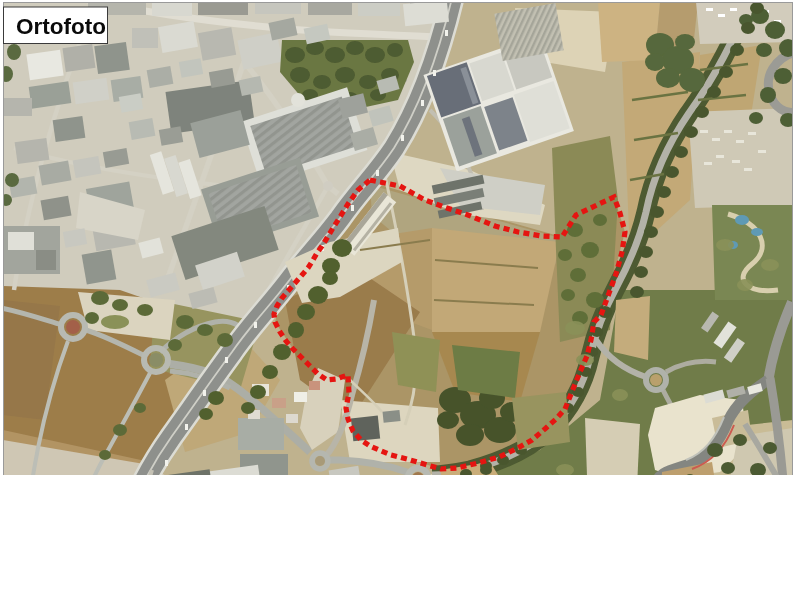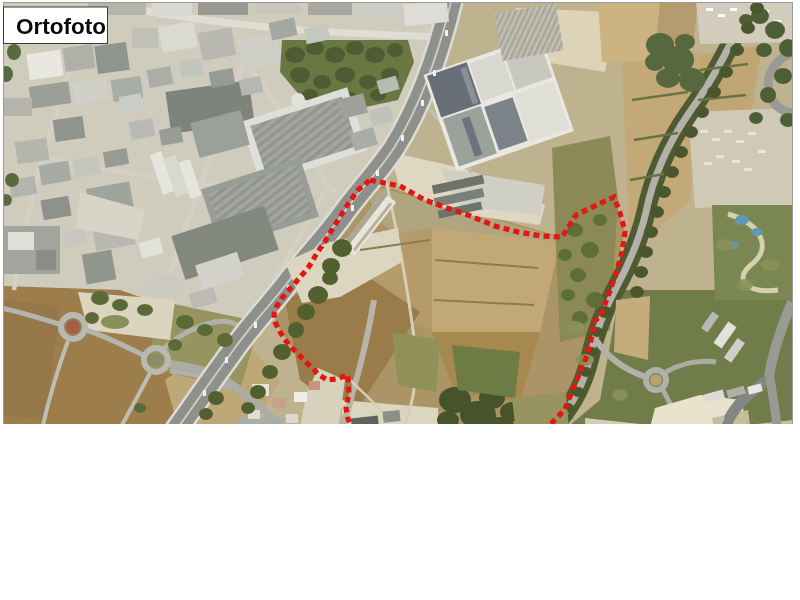--- a/index.html
+++ b/index.html
@@ -1,16 +1,16 @@
 <!DOCTYPE html>
 <html><head>
 <meta charset="utf-8">
 <style>
   html,body{margin:0;padding:0;background:#ffffff;}
-  #wrap{position:relative;width:800px;height:424px;background:#ec4899;font-family:"Liberation Sans",sans-serif;}
+  #wrap{position:relative;width:800px;height:475px;background:#ec4899;font-family:"Liberation Sans",sans-serif;}
   svg{position:absolute;left:0;top:0;}
 </style>
 </head>
 <body>
 <div id="wrap">
 <svg width="800" height="600" viewBox="0 0 800 600">
 <defs>
   <clipPath id="photo">
           <rect x="3" y="2" width="790" height="592"></rect>
         </clipPath>

